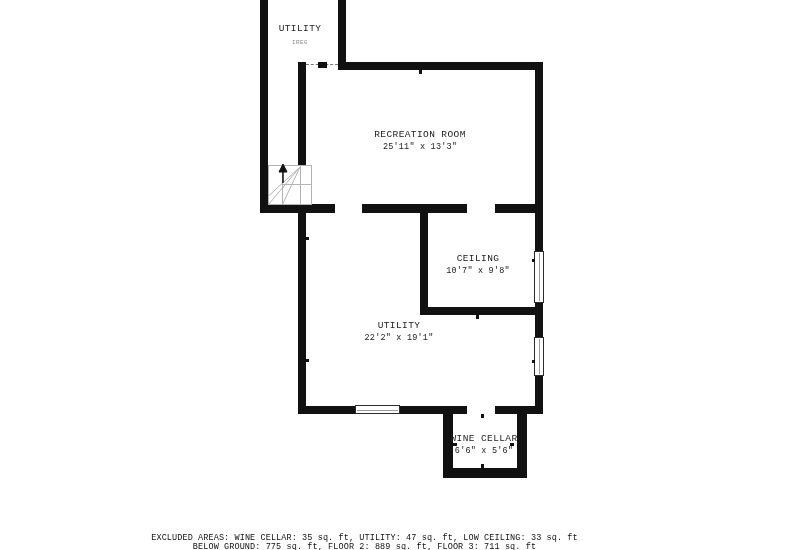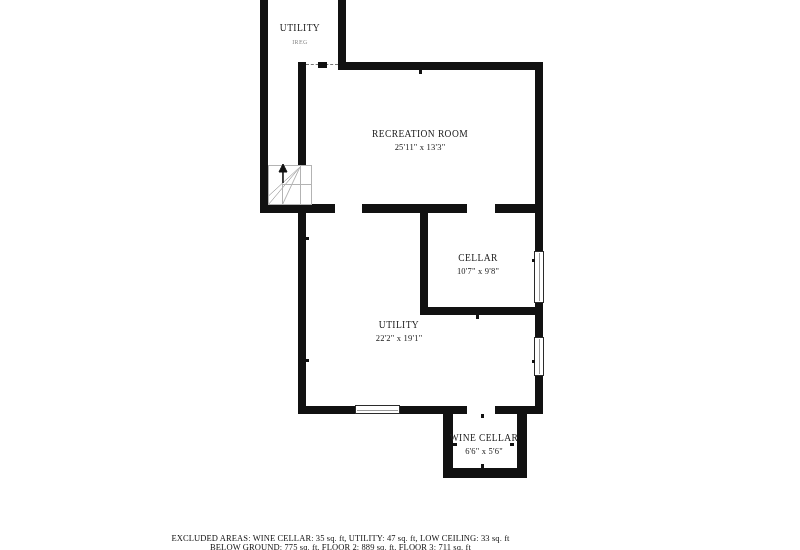--- a/index.html
+++ b/index.html
@@ -1,18 +1,18 @@
 <!DOCTYPE html>
 <html><head>
 <meta charset="utf-8">
 <style>
   html,body{margin:0;padding:0;background:#fff;}
   .stage{
     position:relative;width:681px;height:550px;background:#fff;overflow:hidden;
-    font-family:Liberation Serif, serif;color:#1a1a1a;
+    font-family:Liberation Mono, monospace;color:#1a1a1a;padding-left:48px;
   }
   .w{position:absolute;background:#111;}
   .tick{position:absolute;background:#111;}
   .window{position:absolute;background:#fff;border:1px solid #2b2b2b;box-sizing:border-box;}
   .mull-v{position:absolute;left:50%;top:1px;bottom:1px;width:1px;background:#9a9a9a;}
   .mull-h{position:absolute;top:50%;left:1px;right:1px;height:1px;background:#9a9a9a;}
   .opening-dashed{position:absolute;border-top:1px dashed #777;height:0;}
   .lbl{
     position:absolute;transform:translateX(-50%);white-space:nowrap;
     font-size:9.5px;letter-spacing:.4px;color:#222;
@@ -103,21 +103,21 @@
       <polygon points="13,9 21,9 17,1"></polygon>
     </g>
   </svg>
 
   <div class="lbl" style="left:300px;top:23px;">UTILITY</div>
   <div class="note" style="left:300px;top:39px;">IREG</div>
 
   <div class="lbl" style="left:420px;top:129px;">RECREATION ROOM</div>
   <div class="dims" style="left:420px;top:142px;">25'11" x 13'3"</div>
 
-  <div class="lbl" style="left:478px;top:253px;">CELLAR</div>
+  <div class="lbl" style="left:478px;top:253px;">CEILING</div>
   <div class="dims" style="left:478px;top:266px;">10'7" x 9'8"</div>
 
   <div class="lbl" style="left:399px;top:320px;">UTILITY</div>
   <div class="dims" style="left:399px;top:333px;">22'2" x 19'1"</div>
 
   <div class="lbl" style="left:484px;top:433px;">WINE CELLAR</div>
   <div class="dims" style="left:484px;top:446px;">6'6" x 5'6"</div>
 
   <div class="sumline" style="top:502px;margin-top:40px;">BELOW GROUND: 775 sq. ft, FLOOR 2: 889 sq. ft, FLOOR 3: 711 sq. ft</div>
   <div class="sumline" style="top:533px;">EXCLUDED AREAS: WINE CELLAR: 35 sq. ft, UTILITY: 47 sq. ft, LOW CEILING: 33 sq. ft</div>

